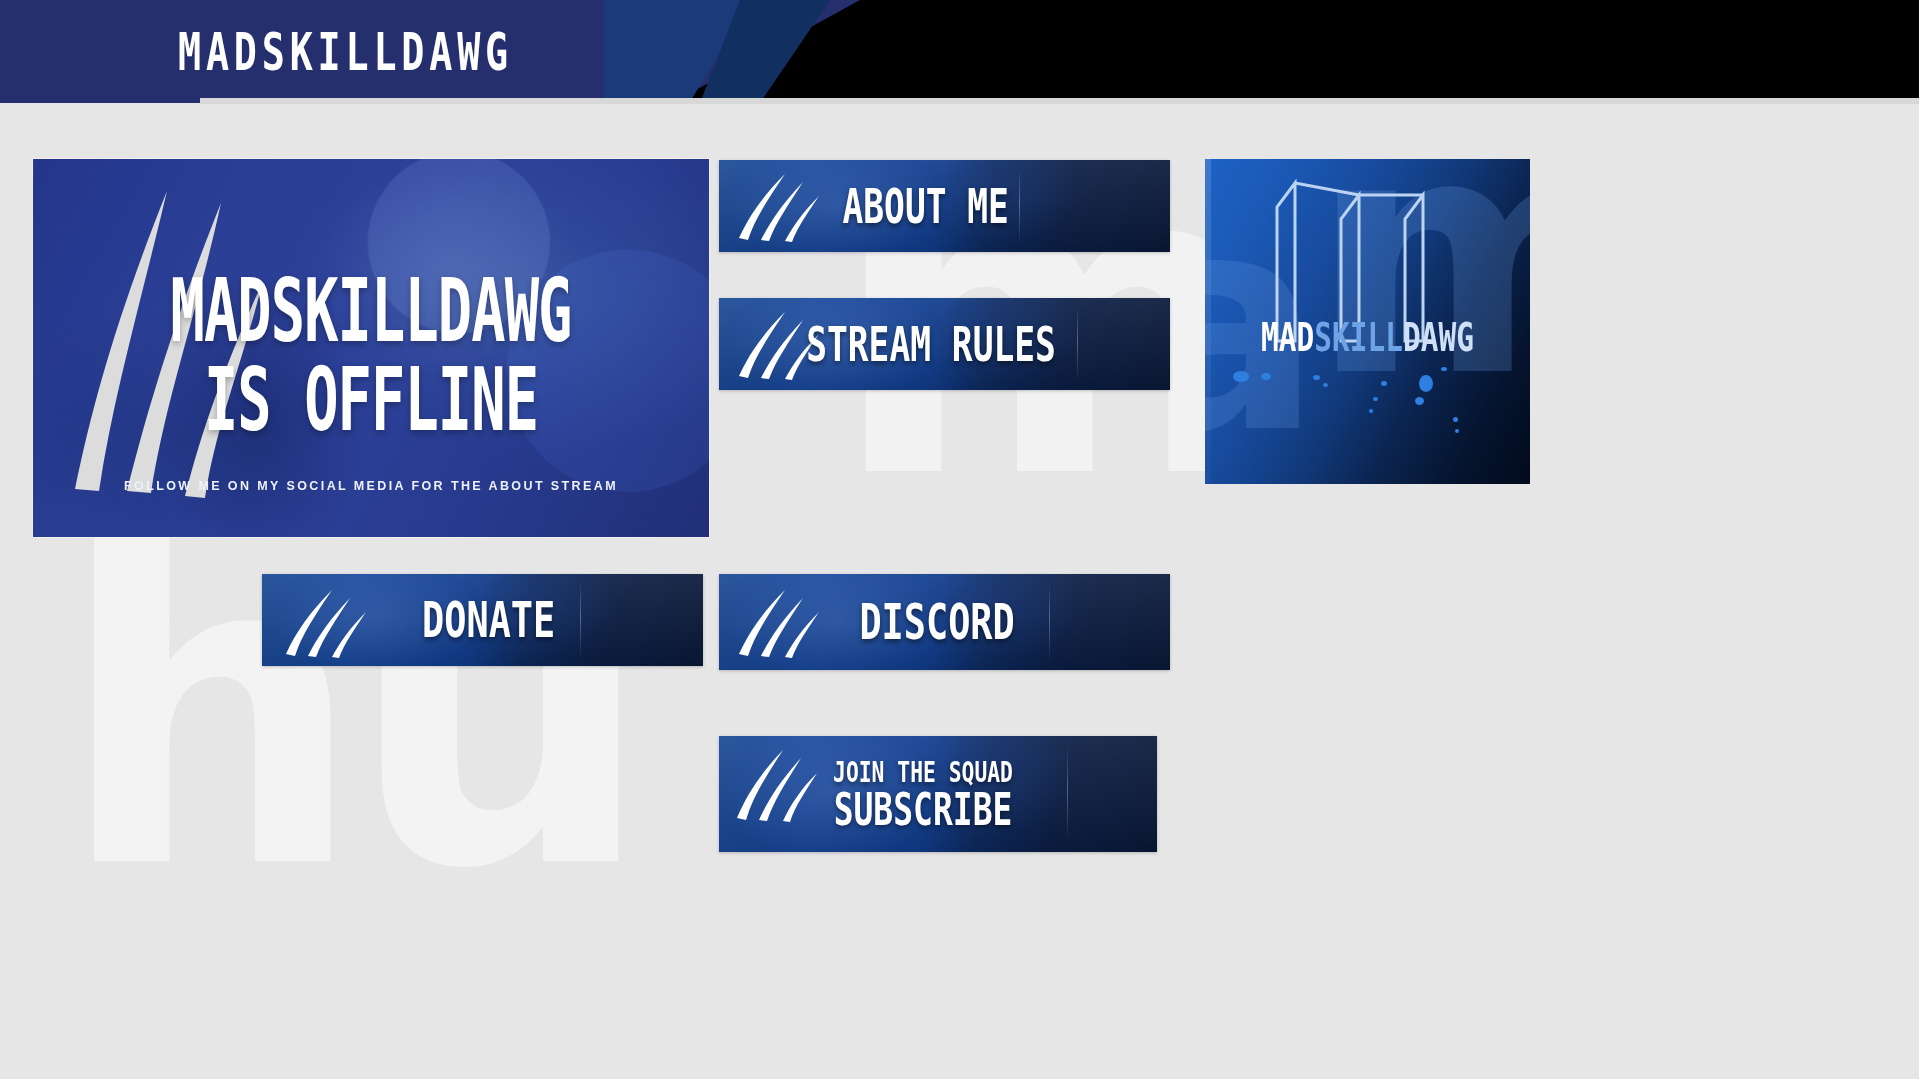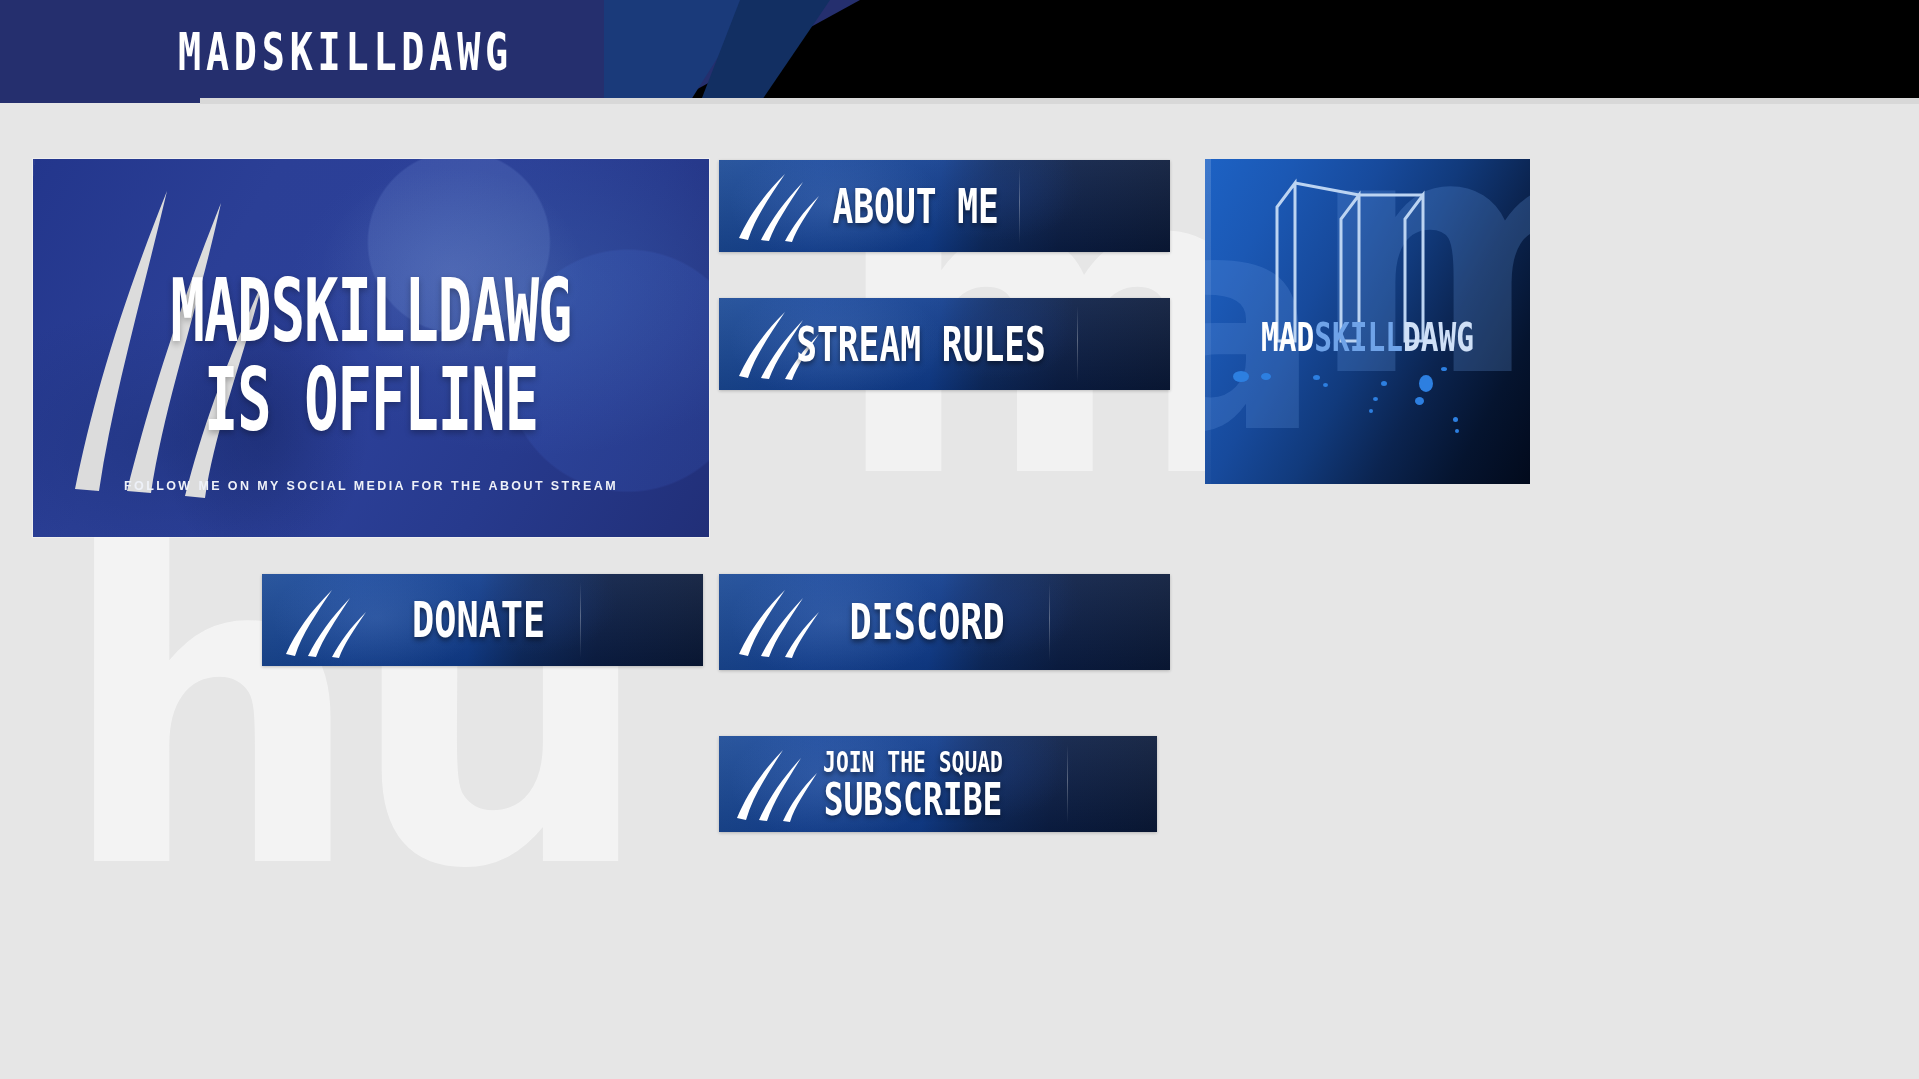--- a/index.html
+++ b/index.html
@@ -213,20 +213,21 @@
     background: linear-gradient(100deg,
         #1b4a96 0%,
         #16459a 22%,
         #103d8e 48%,
         #0d2a60 60%,
         #0b1e46 76%,
         #0a1938 100%);
     box-shadow: 0 1px 3px rgba(0,0,0,0.22);
     display: flex;
     align-items: center;
+    padding-left: 10px;
   }
   .panel-btn .btn-sheen {
     position: absolute; inset: 0;
     background:
       radial-gradient(ellipse 34% 90% at 26% 48%, rgba(120,160,225,0.20), transparent 70%),
       radial-gradient(ellipse 26% 80% at 62% 30%, rgba(30,60,130,0.35), transparent 72%),
       linear-gradient(180deg, rgba(255,255,255,0.07) 0%, rgba(0,0,0,0.12) 100%);
   }
   .panel-btn .btn-divider {
     position: absolute;
@@ -393,21 +394,21 @@
     <svg class="claw btn-claw" style="left:16px; top:14px;" width="96" height="70" viewBox="0 0 96 70">
       <path d="M4 66 C 14 44, 28 24, 50 2 C 34 26, 20 46, 13 68 Z" fill="#ffffff"></path>
       <path d="M26 68 C 36 48, 49 30, 68 10 C 54 32, 41 50, 34 69 Z" fill="#ffffff"></path>
       <path d="M50 69 C 58 54, 68 40, 84 24 C 72 42, 62 56, 57 70 Z" fill="#ffffff"></path>
     </svg>
     <div class="btn-divider" style="left:330px;"></div>
     <span class="btn-label" style="margin-left:128px; font-size:38px; letter-spacing:0px; transform:scaleY(1.30) scaleX(0.97);">DISCORD</span>
   </div>
 
 
-  <div class="panel-btn col2" style="top:736px; height:96px; width:438px;">
+  <div class="panel-btn col2" style="top:736px; height:116px; width:438px;">
     <div class="btn-sheen"></div>
     <svg class="claw btn-claw" style="left:14px; top:12px;" width="96" height="74" viewBox="0 0 96 74">
       <path d="M4 70 C 14 46, 28 25, 50 2 C 34 27, 20 48, 13 72 Z" fill="#ffffff"></path>
       <path d="M26 72 C 36 50, 49 31, 68 10 C 54 33, 41 52, 34 73 Z" fill="#ffffff"></path>
       <path d="M50 73 C 58 56, 68 41, 84 25 C 72 44, 62 58, 57 74 Z" fill="#ffffff"></path>
     </svg>
     <div class="btn-divider" style="left:348px;"></div>
     <div style="position:relative; z-index:4; margin-left:94px; text-align:center; width:200px;">
       <span class="btn-label" style="display:block; font-size:22px; letter-spacing:0px; transform:scaleY(1.28) scaleX(0.97); line-height:1.15;">JOIN THE SQUAD</span>
       <span class="btn-label" style="display:block; font-size:34px; letter-spacing:0px; transform:scaleY(1.32) scaleX(0.97); line-height:1.1; margin-top:6px;">SUBSCRIBE</span>

